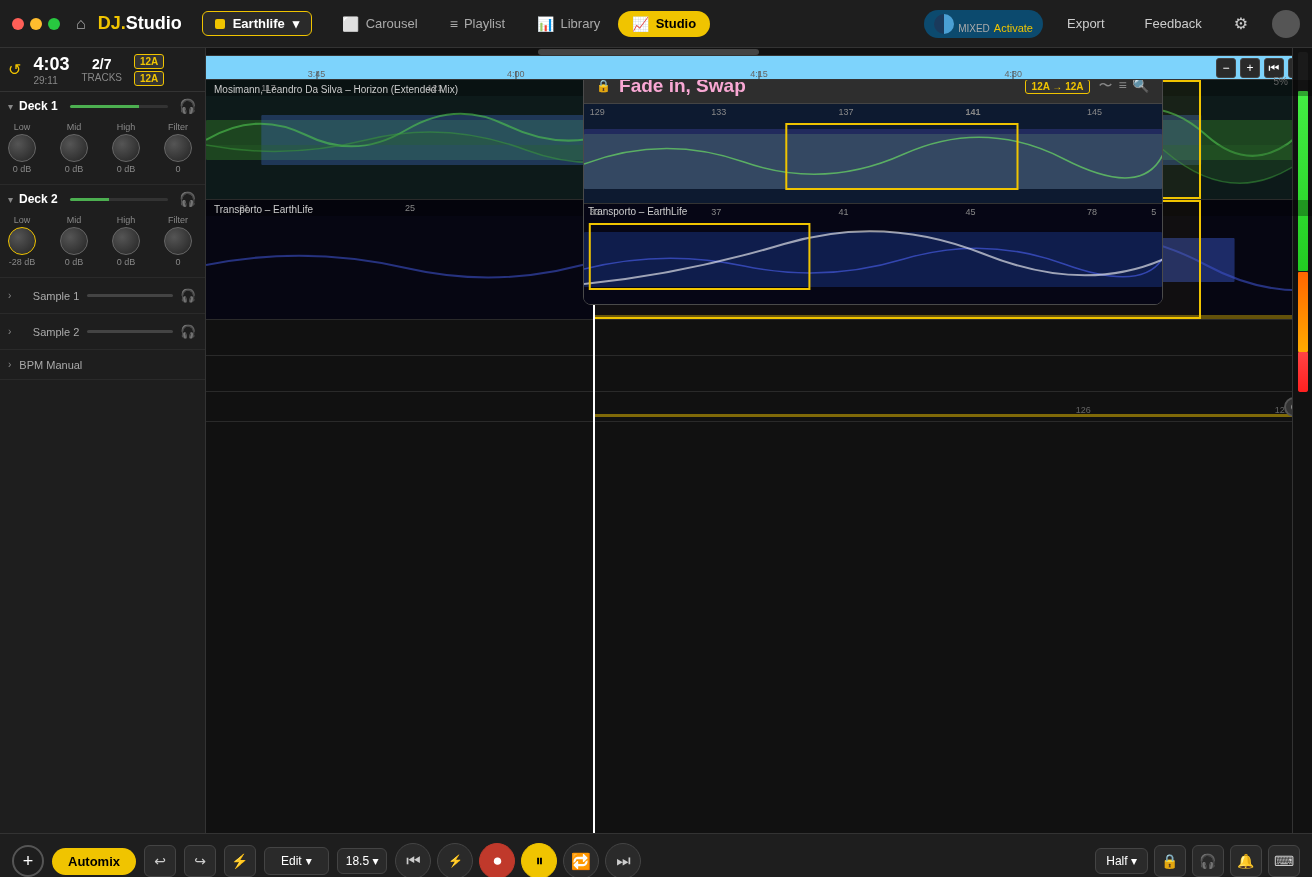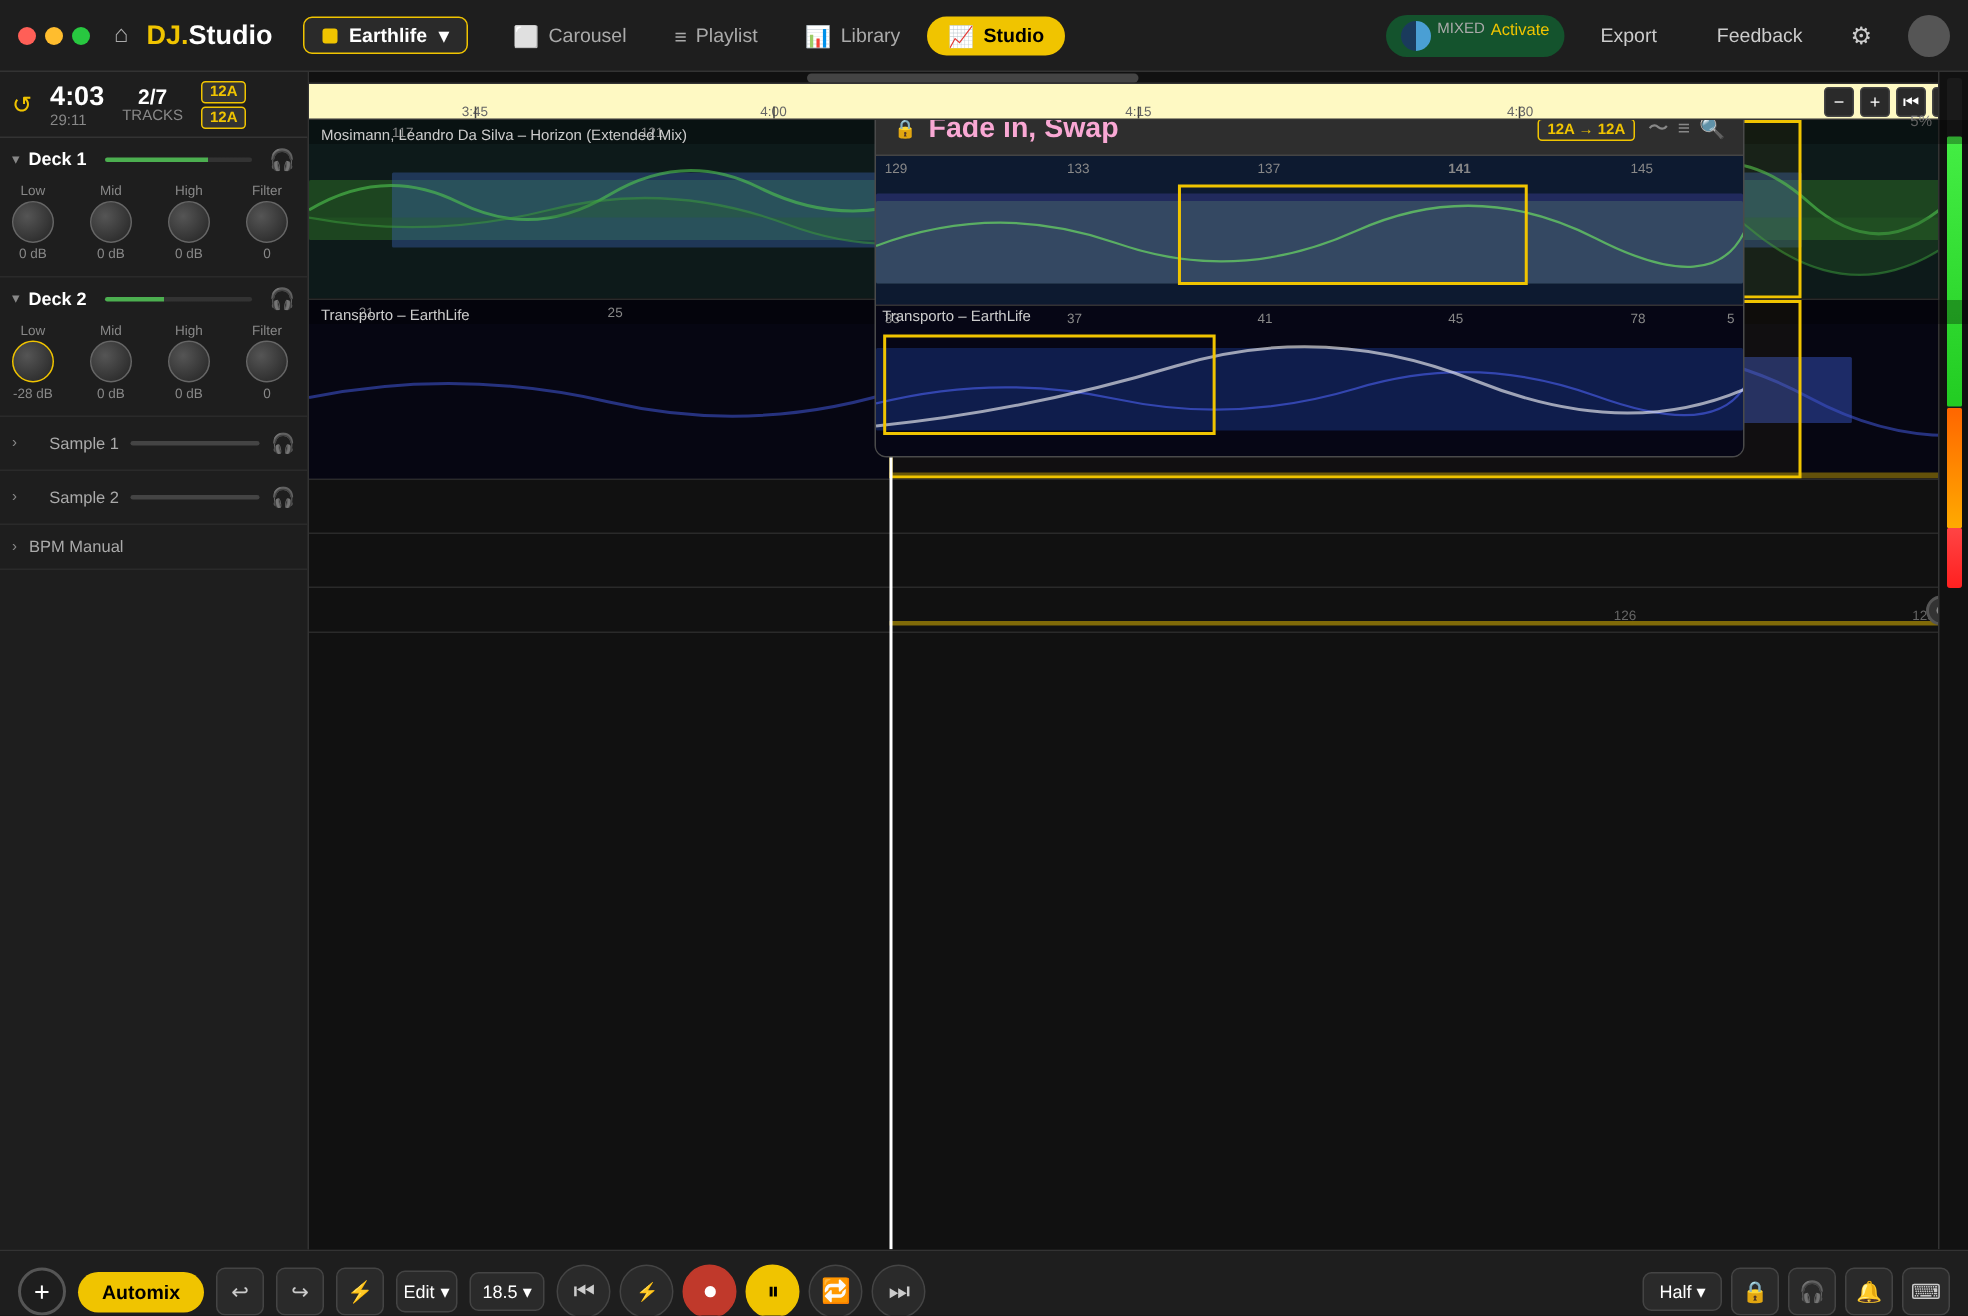--- a/index.html
+++ b/index.html
@@ -53,22 +53,22 @@
       font-size: 13px;
       color: #aaa;
       cursor: pointer;
       display: flex;
       align-items: center;
       gap: 6px;
     }
     .nav-tab.active { background: #f0c400; color: #000; font-weight: 600; }
     .nav-tab .tab-icon { font-size: 14px; }
     .mixed-inkey {
-      display: flex; align-items: flex-start; gap: 4px; margin-right: 8px;
-      background: #14532d; border-radius: 16px; padding: 4px 10px;
+      display: flex; align-items: flex-end; gap: 4px; margin-right: 8px;
+      background: #0c4a6e; border-radius: 16px; padding: 4px 10px;
     }
     .mixed-inkey-circle {
       width: 20px; height: 20px; border-radius: 50%;
       background: conic-gradient(#4a9fd4 0% 50%, #1a3a5c 50% 100%);
     }
     .top-actions { display: flex; gap: 24px; align-items: center; }
     .top-btn { color: #ccc; font-size: 13px; cursor: pointer; padding: 4px 8px; }
     .gear-btn { color: #ccc; font-size: 16px; cursor: pointer; }
     .avatar { width: 28px; height: 28px; border-radius: 50%; background: #555; }
 
@@ -219,21 +219,21 @@
       font-size: 13px; cursor: pointer;
     }
     .transport-icon-btn {
       width: 32px; height: 32px;
       background: #2a2a2a; border: 1px solid #444; border-radius: 6px;
       color: #ccc; font-size: 14px; cursor: pointer;
       display: flex; align-items: center; justify-content: center;
     }
     .edit-btn {
       background: #2a2a2a; border: 1px solid #444; border-radius: 6px;
-      padding: 6px 4px; color: #fff; font-size: 12px; cursor: pointer;
+      padding: 6px 16px; color: #fff; font-size: 12px; cursor: pointer;
       display: flex; align-items: flex-start; gap: 4px;
     }
     .bpm-select {
       background: #2a2a2a; border: 1px solid #444; border-radius: 6px;
       padding: 5px 8px; color: #fff; font-size: 12px; cursor: pointer;
     }
     .transport-controls { display: flex; gap: 6px; align-items: center; }
     .ctrl-btn {
       width: 36px; height: 36px; border-radius: 50%;
       background: #2a2a2a; border: 1px solid #444;
@@ -467,21 +467,21 @@
       <span class="bpm-label">BPM Manual</span>
     </div>
   </div>
 
   <div class="timeline-area" style="position:relative;">
 
     <div class="scrollbar-h" style="background:#111;border-bottom:1px solid #333;">
       <div class="scrollbar-thumb" style="left:30%;width:20%;"></div>
     </div>
 
-    <div class="timeline-ruler" style="height:24px;background:#fef9c3;border-bottom:1px solid #333;position:relative;">
+    <div class="timeline-ruler" style="height:24px;background:#7dd3fc;border-bottom:1px solid #333;position:relative;">
       <span class="ruler-mark" style="left:10%;">3:45</span>
       <span class="ruler-mark" style="left:28%;">4:00</span>
       <span class="ruler-mark" style="left:50%;">4:15</span>
       <span class="ruler-mark" style="left:73%;">4:30</span>
       <div class="ruler-line" style="left:10%;"></div>
       <div class="ruler-line" style="left:28%;"></div>
       <div class="ruler-line" style="left:50%;"></div>
       <div class="ruler-line" style="left:73%;"></div>
 
       <div style="position:absolute;right:4px;top:2px;display:flex;gap:4px;">

